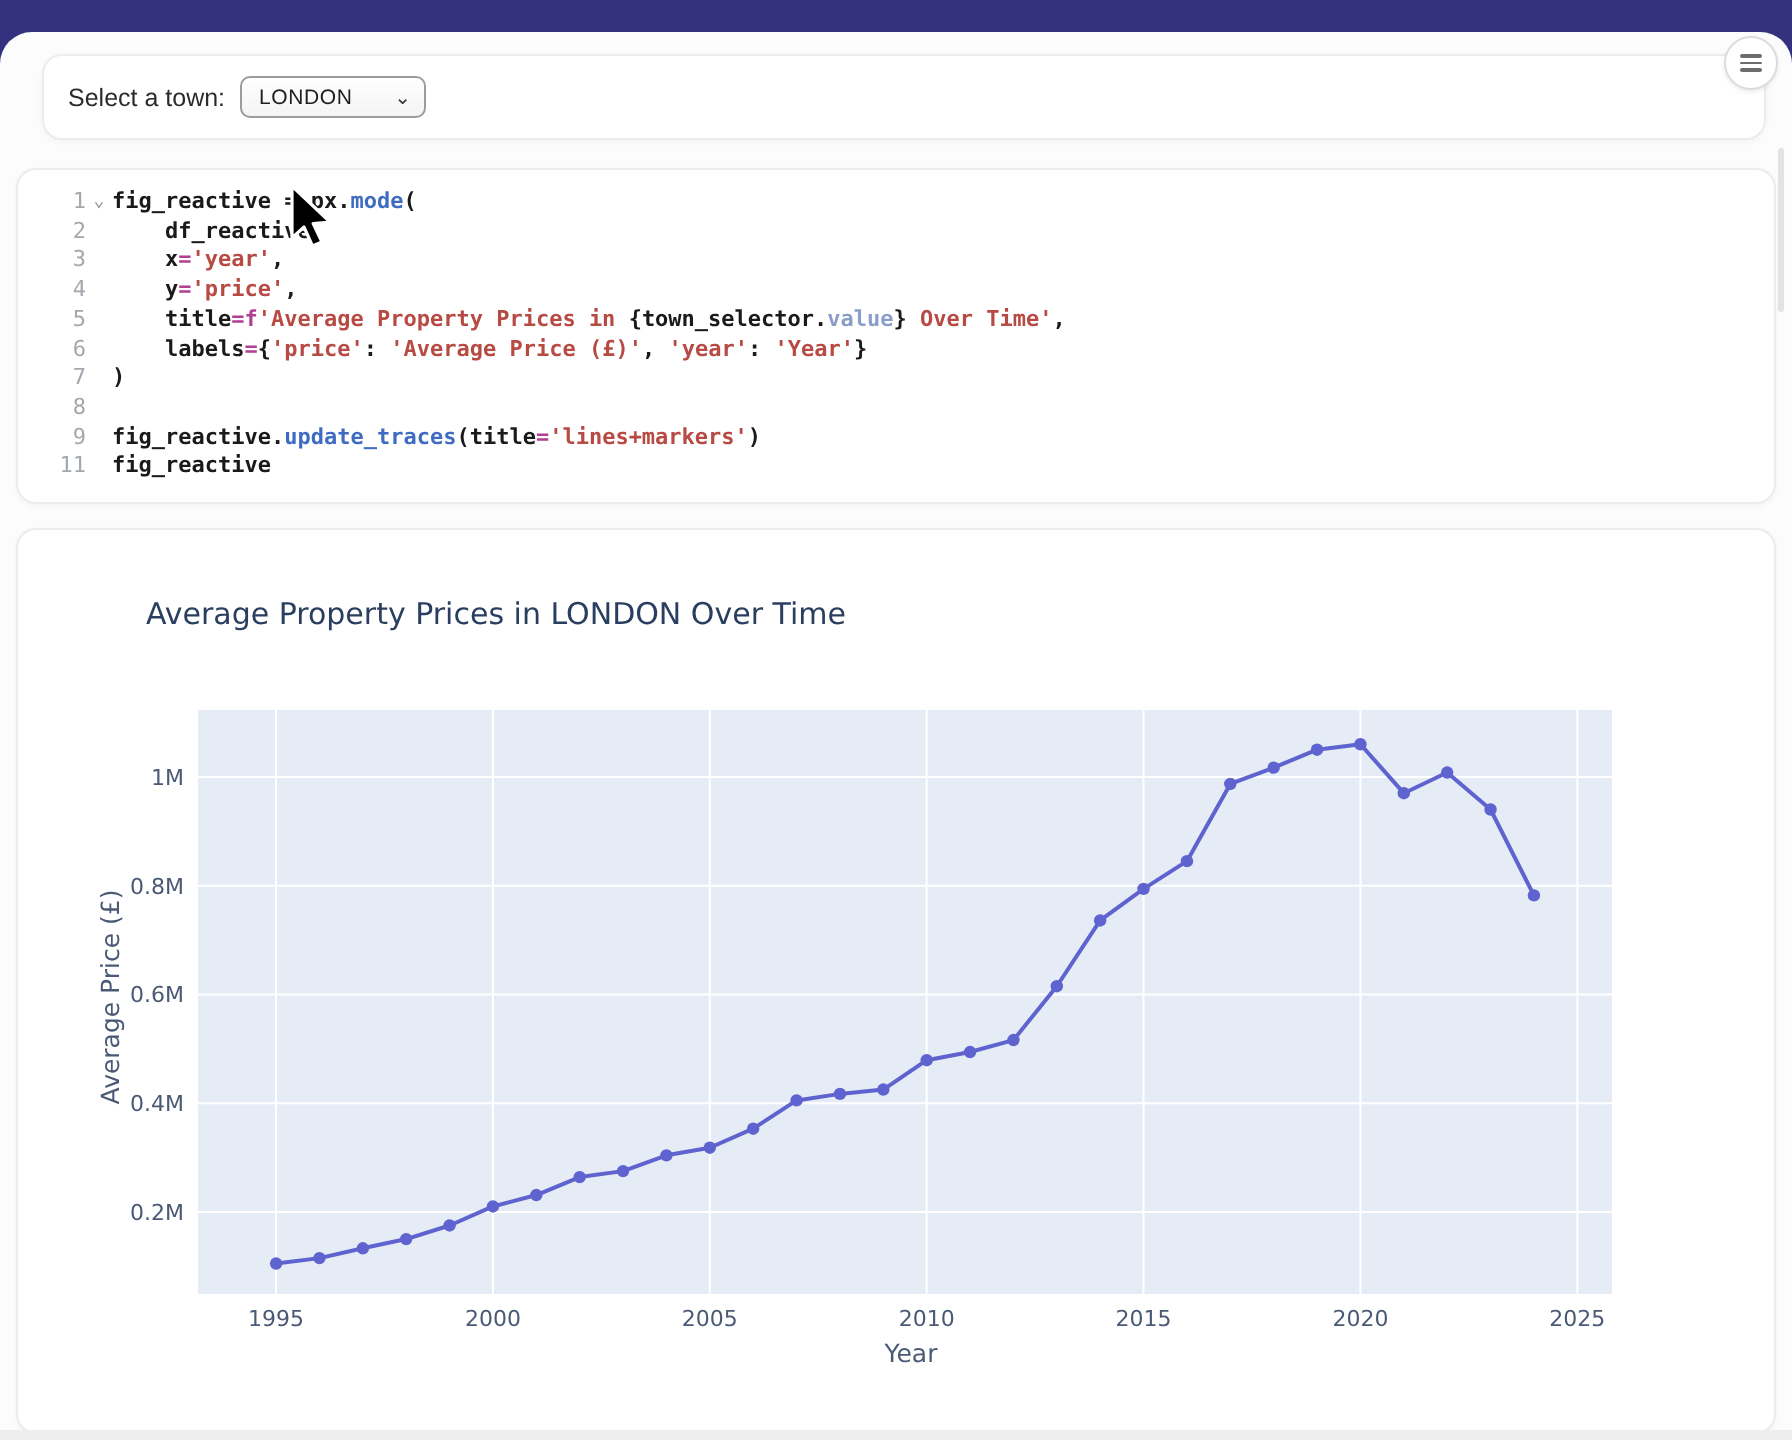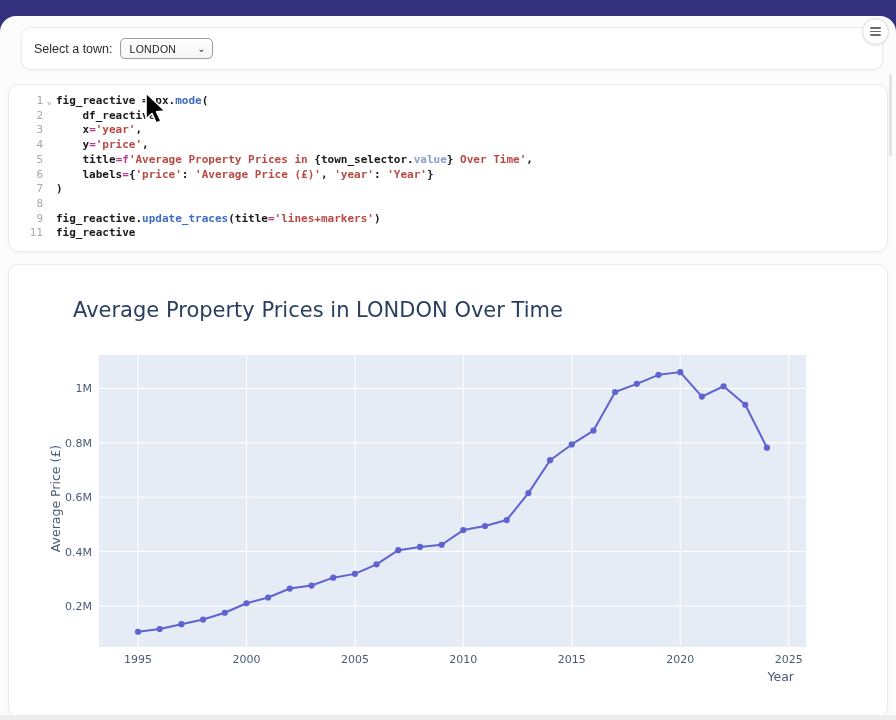--- a/index.html
+++ b/index.html
@@ -45,26 +45,26 @@
   .tk-n { color:#1a1a1a; }
   .tk-v { color:#1a1a1a; }
   .tk-b { color:#1a1a1a; }
   .tk-s { color:#b84a44; }
   .tk-f { color:#3f6cc2; }
   .tk-o { color:#b23f8f; }
   .tk-p { color:#8a9ec9; }
 
   
   .chart-title { position:absolute; left:64px; top:33px; font-family:"DejaVu Sans", sans-serif;
-                 font-size:21px; color:#2a3f5f; }
+                 font-size:15px; color:#2a3f5f; }
   .chart-svg { position:absolute; left:0; top:0; }
   .axis-title-y { position:absolute; left:-44px; top:226px; width:180px; text-align:center;
                   transform:rotate(-90deg); font-family:"DejaVu Sans", sans-serif;
                   font-size:12.5px; color:#4a5a75; }
-  .axis-title-x { position:absolute; left:78px; top:404px; width:707px; text-align:right;
+  .axis-title-x { position:absolute; left:93px; top:404px; width:707px; text-align:center;
                   font-family:"DejaVu Sans", sans-serif; font-size:12.5px; color:#4a5a75; }
   text.tick { font-family:"DejaVu Sans", sans-serif; font-size:11px; fill:#4a5a75; }
 
   
   .scrollbar-thumb { position:absolute; left:889px; top:58px; width:3px; height:82px;
                      background:#e3e3e3; border-radius:2px; z-index:2; }
   .bottom-strip { position:absolute; left:0; bottom:0; width:896px; height:5px;
                   background:#ededed; z-index:2; }
   .cursor-arrow { position:absolute; left:144px; top:76px; z-index:5; }
 </style>

